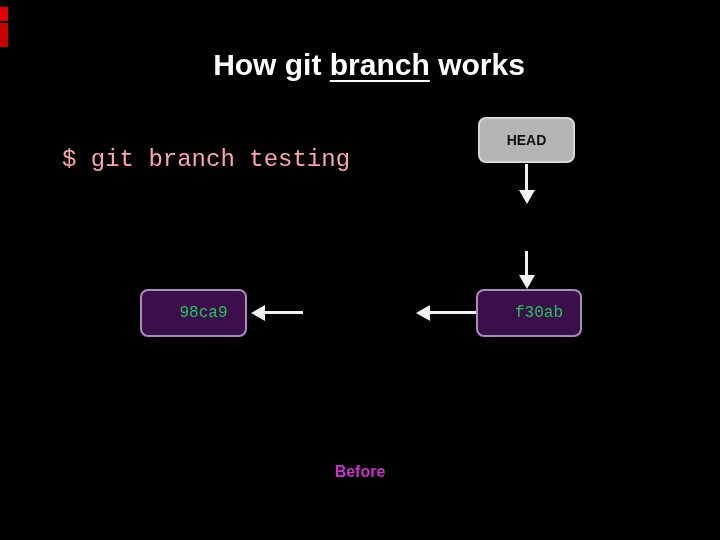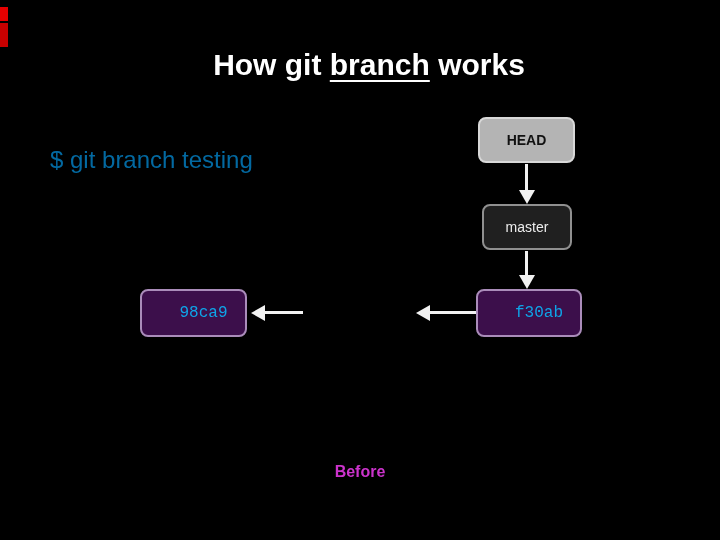--- a/index.html
+++ b/index.html
@@ -39,25 +39,25 @@
   }
   .title .kw {
     text-decoration: underline;
     text-decoration-thickness: 2px;
     text-underline-offset: 5px;
   }
 
   
   .command {
     position: absolute;
-    left: 50px;
+    left: 62px;
     top: 146px;
-    font-family: Liberation Sans, sans-serif;
+    font-family: Liberation Mono, monospace;
     font-size: 24px;
-    color: #0369a1;
+    color: #fca5a5;
     white-space: pre;
   }
 
   
   .node {
     position: absolute;
     box-sizing: border-box;
     border-radius: 8px;
     display: flex;
     align-items: center;
@@ -76,21 +76,21 @@
     background: #202020;
     border: 2px solid #909090;
     color: #ececec;
     font-size: 14px;
     font-weight: 500;
   }
   .node.commit {
     top: 289px; height: 48px;
     background: #3c0f4b;
     border: 2px solid #aa8cba;
-    color: #0ea5e9;
+    color: #22c55e;
     font-family: "Liberation Mono", monospace;
     font-size: 16px;
     padding-left: 20px;
   }
   .node.commit.c0 { left: 140px; width: 107px; }
   .node.commit.c1 { left: 303px; width: 109px; }
   .node.commit.c2 { left: 476px; width: 106px; align-items: center; }
 
   
   .vshaft {
@@ -151,23 +151,20 @@
   <div class="edge-strip seg2"></div>
 
   <div class="title"><span>How git </span><span class="kw">branch</span><span> works</span></div>
 
   <div class="command">$ git branch testing</div>
 
   <div class="node head">
     <span>HEAD</span>
   </div>
 
-  <div class="node branch">
-    <span>master</span>
-  </div>
 
   <div class="node commit c0">
     <span>98ca9</span>
   </div>
   <div class="node commit c2">
     <span>f30ab</span>
   </div>
 
   <div class="arrow-head-to-master">
     <div class="vshaft"></div>

